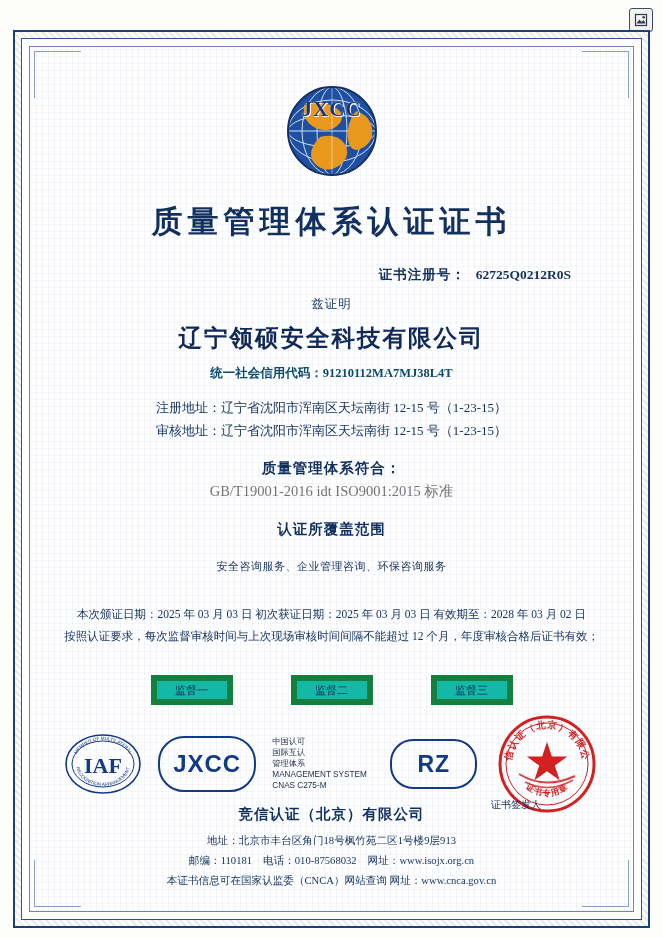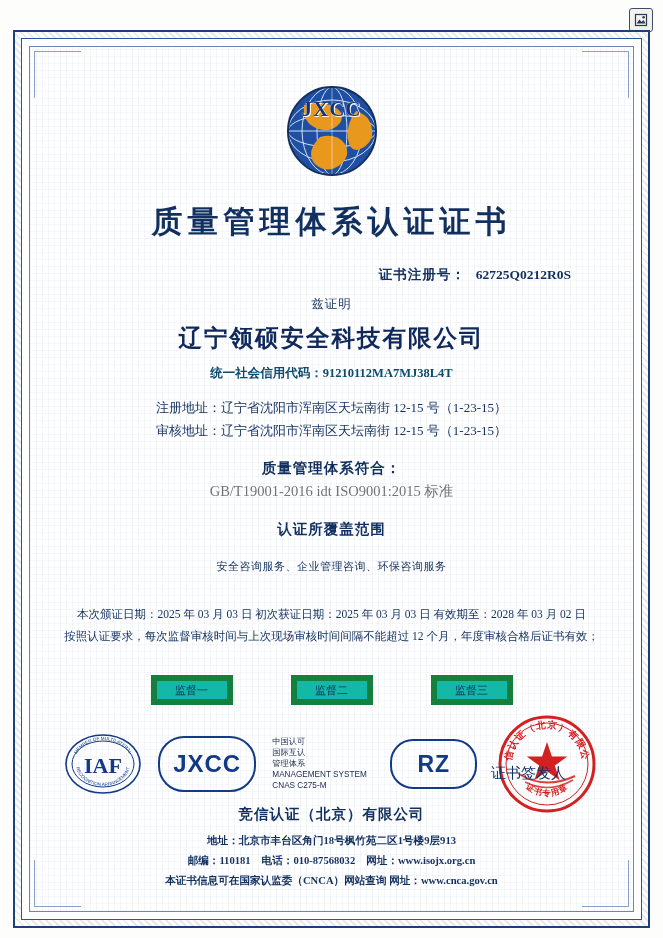--- a/index.html
+++ b/index.html
@@ -270,21 +270,21 @@
     font-weight: bold;
     color: #12305f;
     letter-spacing: 1px;
   }
   .footer-lines {
     margin-top: 7px;
     font-size: 10.6px;
     color: #12305f;
     line-height: 1.85;
   }
-  .footer-lines .ln { display: block; font-weight: bold; }
+  .footer-lines .ln { display: block; }
   .footer-lines .gap { display: inline-block; width: 11px; }
 </style>
 </head>
 <body>
 
 <div class="page">
 
   <div class="corner-icon">
     <svg width="14" height="14" viewBox="0 0 14 14" aria-hidden="true">
       <rect x="1.5" y="1.5" width="11" height="11" fill="none" stroke="#2b3a55" stroke-width="1.2"></rect>
@@ -402,21 +402,21 @@
                   <textPath href="#sealTop" startOffset="50%" text-anchor="middle">竞信认证（北京）有限公司</textPath>
                 </text>
                 <polygon points="52,30 56.9,44.6 72.3,44.6 59.8,53.6 64.6,68.2 52,59.2 39.4,68.2 44.2,53.6 31.7,44.6 47.1,44.6" fill="#d32020"></polygon>
                 <path d="M24 62 q26 16 56 2" stroke="#d32020" stroke-width="2" fill="none" opacity=".85"></path>
                 <path d="M30 70 q24 12 48 -2" stroke="#d32020" stroke-width="1.6" fill="none" opacity=".8"></path>
                 <path id="sealBot" d="M52,52 m-32,0 a32,32 0 1,0 64,0" fill="none"></path>
                 <text font-family="DejaVu Serif, serif" font-size="8.4" font-weight="bold" fill="#d32020" letter-spacing="1">
                   <textPath href="#sealBot" startOffset="50%" text-anchor="middle">证书专用章</textPath>
                 </text>
               </svg>
-              <div style="position:absolute; left:-4px; bottom:33px; font-size:15px; color:#12305f; white-space:nowrap;">证书签发人</div>
+              <div style="position:absolute; left:-4px; bottom:4px; font-size:10px; color:#12305f; white-space:nowrap;">证书签发人</div>
             </div>
           </div>
 
           <div class="issuer">竞信认证（北京）有限公司</div>
 
           <div class="footer-lines">
             <span class="ln">地址：北京市丰台区角门18号枫竹苑二区1号楼9层913</span>
             <span class="ln">
               <span>邮编：</span><span>110181</span><span class="gap"></span><span>电话：</span><span>010-87568032</span><span class="gap"></span><span>网址：</span><span>www.isojx.org.cn</span>
             </span>

